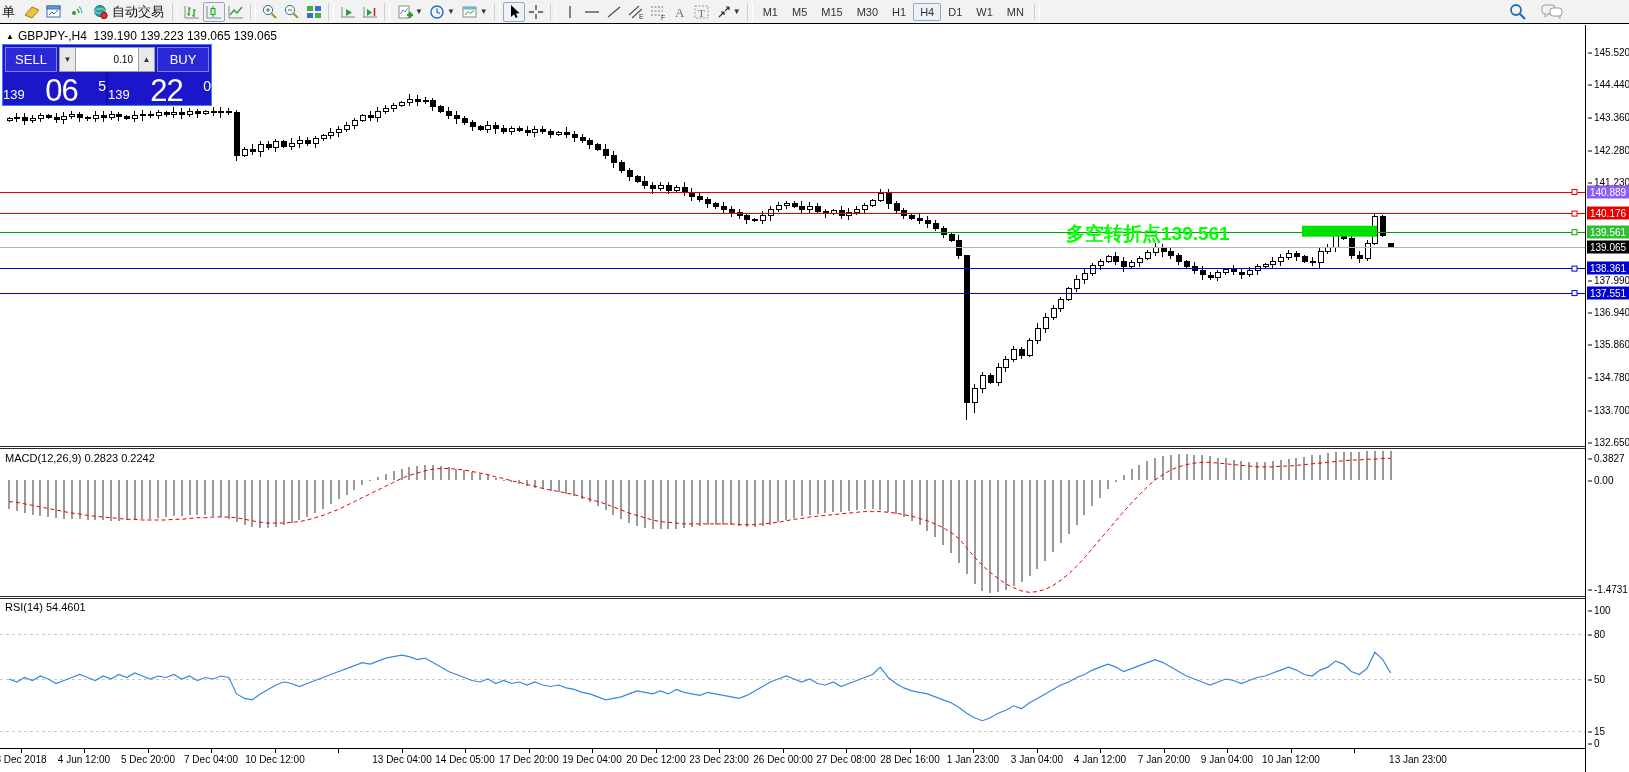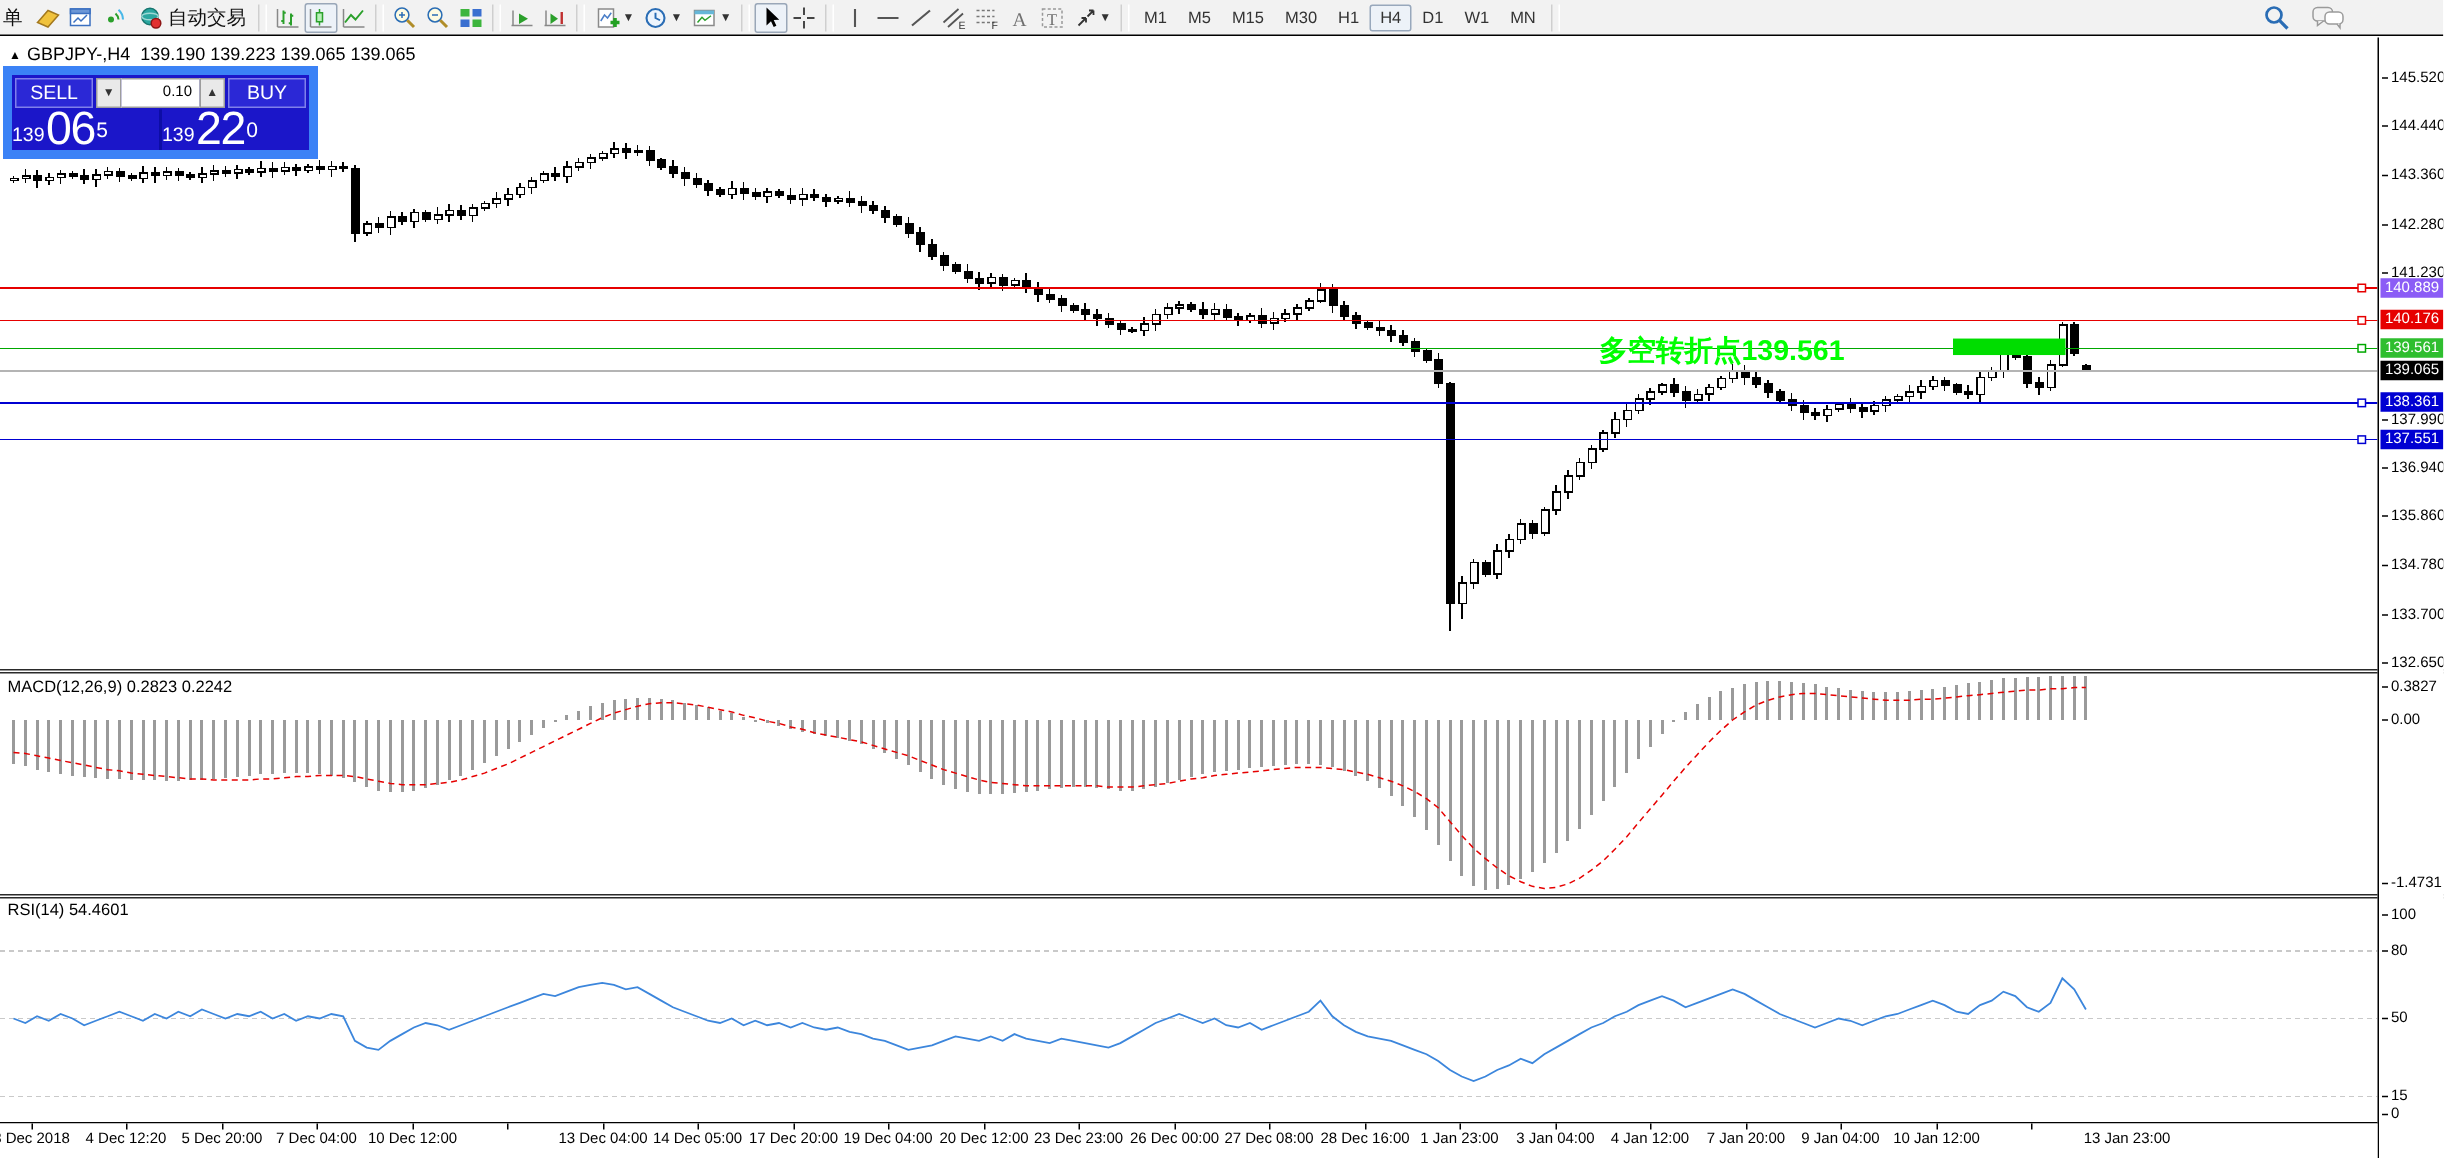--- a/index.html
+++ b/index.html
@@ -25,31 +25,31 @@
   .tick{position:absolute;left:2px;font-size:10px;color:#000;transform:translateY(-50%);white-space:nowrap;}
   .tick i{display:inline-block;width:4px;height:1px;background:#000;vertical-align:middle;margin-right:2px;font-style:normal;}
   .plabel{position:absolute;left:1px;width:42px;height:13px;color:#fff;font-size:10px;
           line-height:13px;text-align:center;transform:translateY(-50%);white-space:nowrap;}
   .ind-label{position:absolute;font-size:11px;color:#000;z-index:3;}
   
   .chart-title{position:absolute;left:6px;top:29px;font-size:12px;color:#000;z-index:4;}
   .chart-title .tri{font-size:8px;vertical-align:1px;margin-right:4px;}
   
   .trade-panel{position:absolute;left:2px;top:44px;width:210px;height:62px;background:#1b16c9;
-               border:6px solid #3b82f6;box-sizing:border-box;z-index:6;display:flex;flex-direction:column;color:#fff;}
+               border:1px solid #3b82f6;box-sizing:border-box;z-index:6;display:flex;flex-direction:column;color:#fff;}
   .tp-top{height:28px;display:flex;align-items:stretch;padding:2px 2px 1px 2px;box-sizing:border-box;gap:2px;}
   .tp-btn{background:#2b28d6;border:1px solid #8080ea;color:#fff;font-size:13px;display:flex;
           align-items:center;justify-content:center;flex:0 0 52px;box-sizing:border-box;}
   .vol{flex:1;display:flex;align-items:stretch;}
   .vol-btn{width:17px;background:#e9e9e9;border:1px solid #9d9d9d;color:#333;font-size:8px;
            display:flex;align-items:center;justify-content:center;box-sizing:border-box;}
   .vol input{flex:1;width:100%;border:1px solid #9d9d9d;border-left:none;border-right:none;
              font-size:10px;text-align:right;padding:0 5px 0 0;font-family:"Liberation Sans",sans-serif;box-sizing:border-box;}
   .tp-bottom{flex:1;display:flex;}
-  .tp-half{flex:1;display:flex;align-items:flex-end;justify-content:flex-start;padding-bottom:2px;}
+  .tp-half{flex:1;display:flex;align-items:flex-end;justify-content:space-between;padding-bottom:2px;}
   .tp-half.left{border-right:2px solid #0d0da6;}
   .pp{font-size:13px;line-height:1;margin-bottom:2px;}
   .pb{font-size:31px;line-height:0.82;font-weight:400;letter-spacing:-1px;margin:0 1px;}
   .ps{font-size:14px;line-height:1;align-self:flex-start;margin-top:6px;}
   
   .time-axis{position:absolute;left:0;top:749px;width:1585px;height:23px;background:#fff;}
   .tlabel{position:absolute;top:5px;font-size:10px;color:#000;transform:translateX(-50%);white-space:nowrap;}
   .ttick{position:absolute;top:0;width:1px;height:4px;background:#000;}
   svg{display:block;}
 </style>
@@ -870,21 +870,21 @@
       <div class="tick" style="top: 654px;"><i></i>50</div>
       <div class="tick" style="top: 706px;"><i></i>15</div>
       <div class="tick" style="top: 718px;"><i></i>0</div>
     </div>
 
   <div style="position:absolute;left:0;top:748px;width:1585px;height:1px;background:#000"></div>
   <div class="time-axis" id="time-axis">
       <div class="ttick" style="left: 21px;"></div>
       <div class="tlabel" style="left: 21px;">3 Dec 2018</div>
       <div class="ttick" style="left: 84px;"></div>
-      <div class="tlabel" style="left: 84px;">4 Dec 12:20</div>
+      <div class="tlabel" style="left: 84px;">4 Jun 12:00</div>
       <div class="ttick" style="left: 148px;"></div>
       <div class="tlabel" style="left: 148px;">5 Dec 20:00</div>
       <div class="ttick" style="left: 211px;"></div>
       <div class="tlabel" style="left: 211px;">7 Dec 04:00</div>
       <div class="ttick" style="left: 275px;"></div>
       <div class="tlabel" style="left: 275px;">10 Dec 12:00</div>
       <div class="ttick" style="left: 338px;"></div>
       <div class="tlabel" style="left: 338px; margin-top: 40px;">11 Dec 20:00</div>
       <div class="ttick" style="left: 402px;"></div>
       <div class="tlabel" style="left: 402px;">13 Dec 04:00</div>

